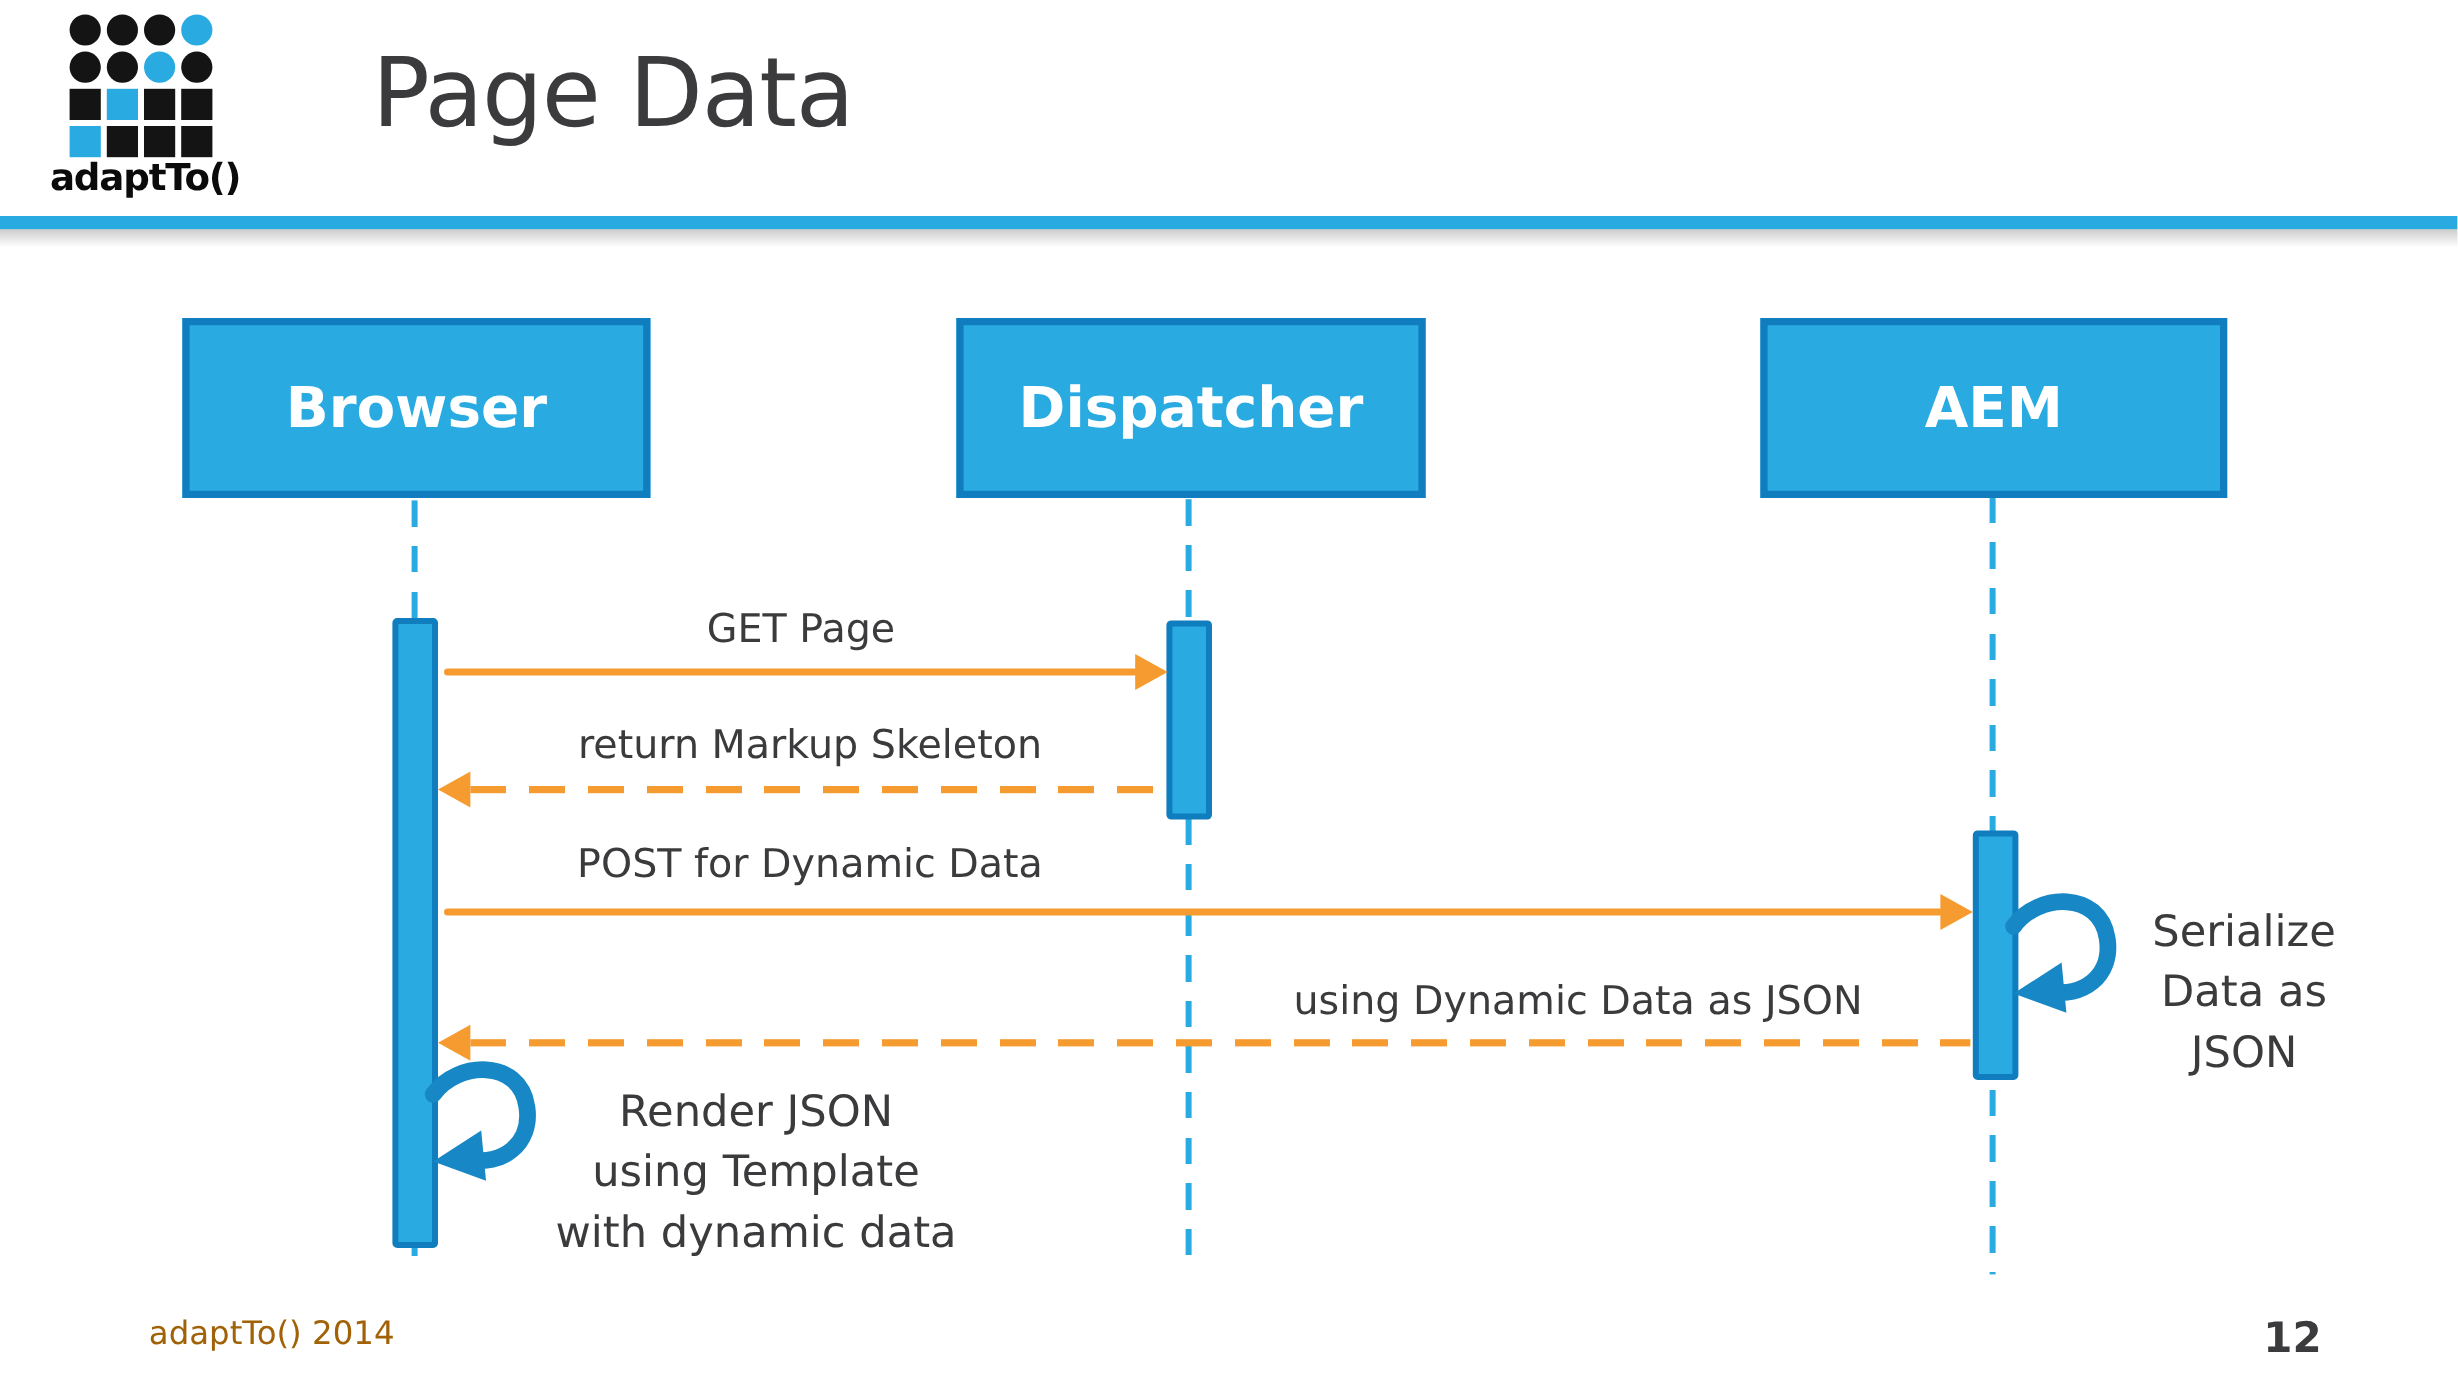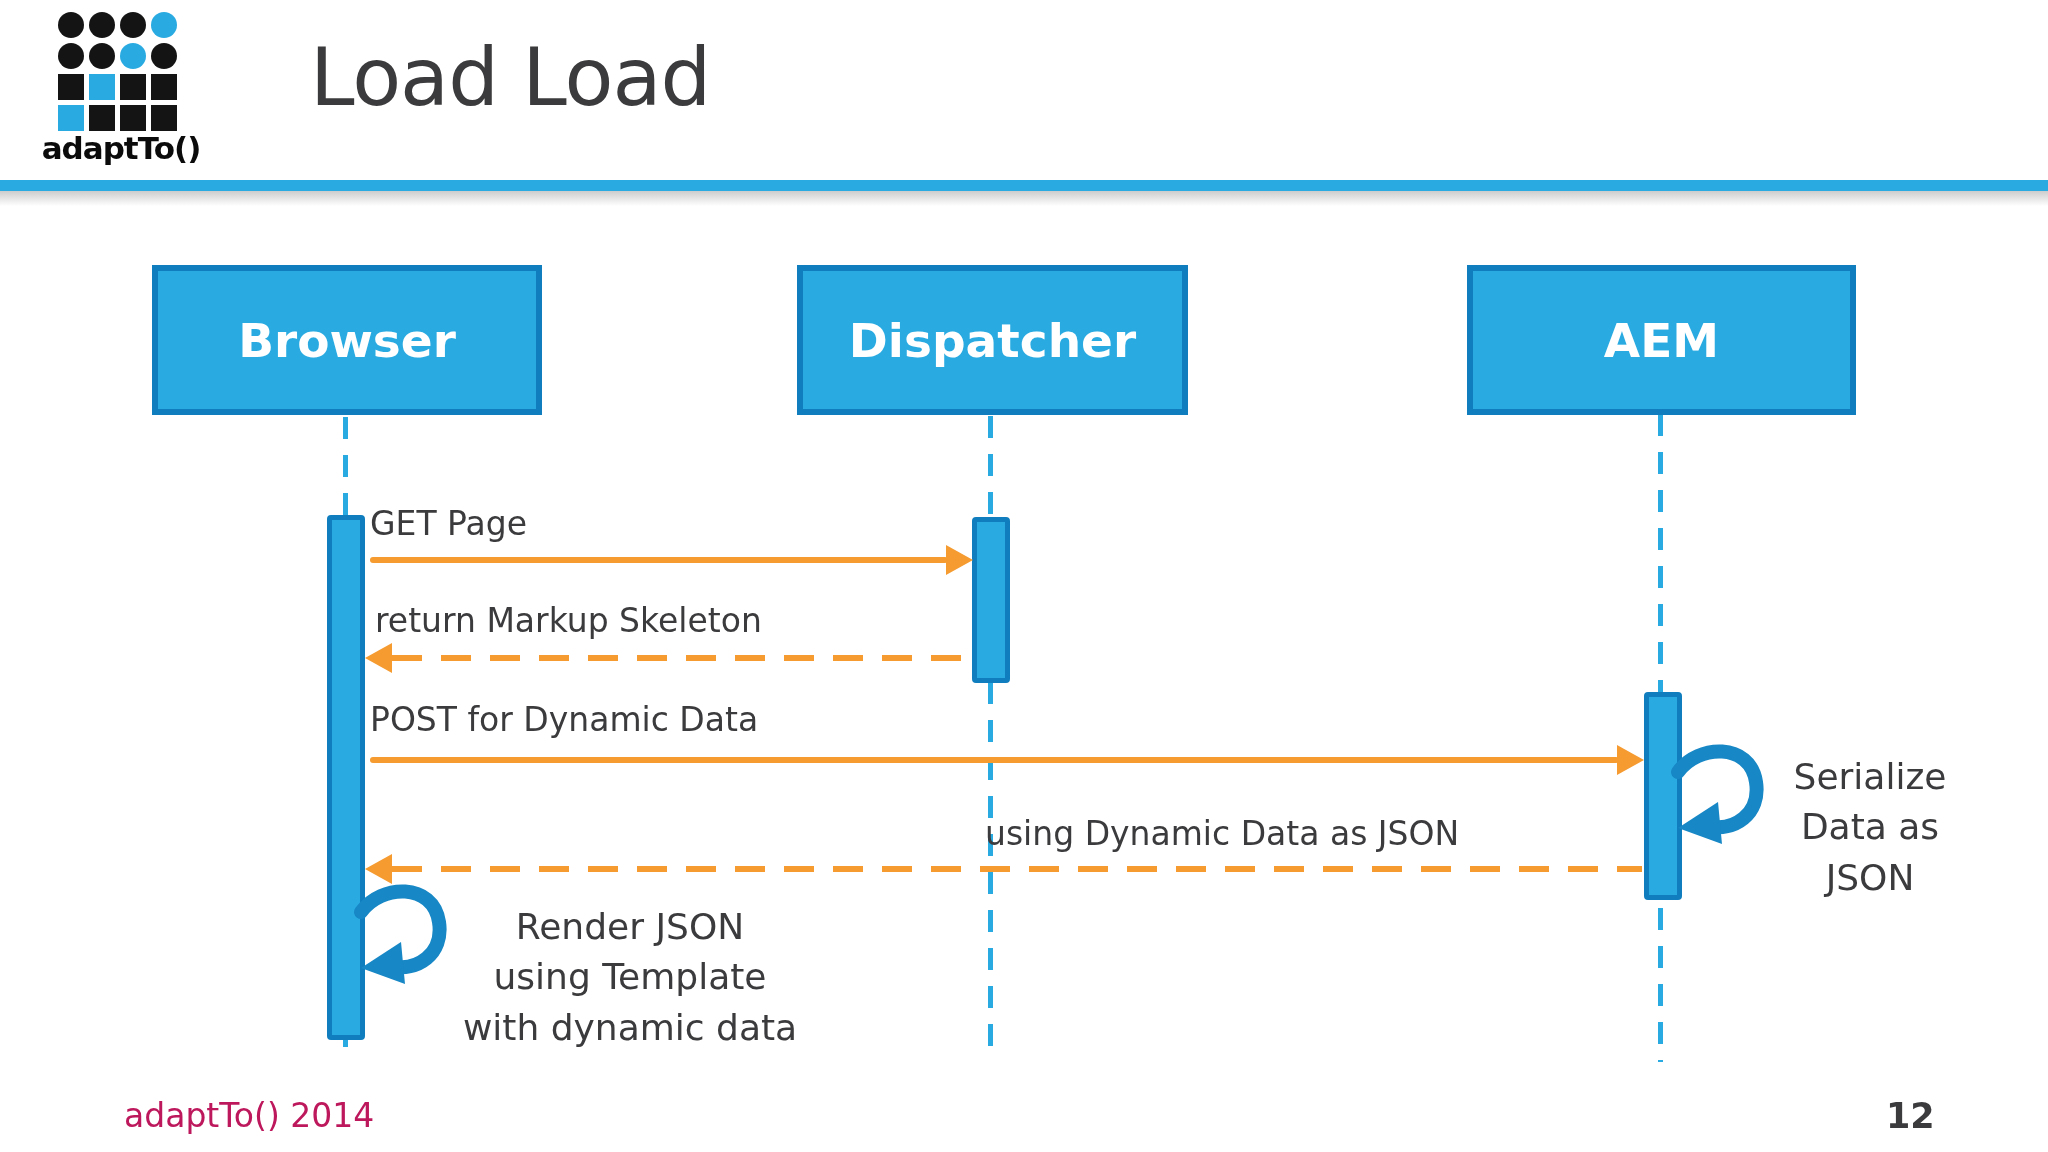--- a/index.html
+++ b/index.html
@@ -57,21 +57,21 @@
   
   .activation{
     position:absolute;width:38px;background:var(--cyan);
     border:5px solid var(--border-blue);border-radius:4px;z-index:2;
   }
   #act-browser{left:327px;top:515px;height:525px;}
   #act-dispatcher{left:972px;top:517px;height:166px;}
   #act-aem{left:1644px;top:692px;height:208px;}
   
   .msg-label{
-    position:absolute;color:var(--text-dark);font-size:33px;text-align:left;z-index:4;
+    position:absolute;color:var(--text-dark);font-size:33px;text-align:center;z-index:4;
   }
   #msg1-label{left:370px;width:595px;top:504px;}
   #msg2-label{left:375px;width:600px;top:601px;}
   #msg3-label{left:370px;width:610px;top:700px;}
   #msg4-label{left:985px;width:660px;top:814px;}
   .arrow-line-solid{
     position:absolute;height:6px;background:var(--orange);border-radius:3px;z-index:3;
   }
   #msg1-line{left:370px;top:557px;width:578px;}
   #msg3-line{left:370px;top:757px;width:1249px;}
@@ -99,21 +99,21 @@
   .loop-icon{position:absolute;z-index:4;}
   #loop-aem{left:1670px;top:740px;}
   #loop-browser{left:353px;top:880px;}
   .loop-label{
     position:absolute;color:var(--text-dark);font-size:36px;text-align:center;
     white-space:pre-line;line-height:1.4;z-index:4;
   }
   #label-serialize{left:1750px;top:752px;width:240px;}
   #label-render{left:405px;top:902px;width:450px;}
   
-  .footer-left{position:absolute;left:124px;top:1096px;font-size:33px;color:#be185d;}
+  .footer-left{position:absolute;left:124px;top:1096px;font-size:27px;color:#a16207;}
   .page-number{position:absolute;left:1886px;top:1096px;font-size:35px;font-weight:bold;color:var(--text-dark);}
 </style>
 </head>
 <body>
 
 <div class="logo-grid">
     <div class="logo-cell round"></div>
     <div class="logo-cell round"></div>
     <div class="logo-cell round"></div>
     <div class="logo-cell cyan round"></div>
@@ -124,21 +124,21 @@
     <div class="logo-cell"></div>
     <div class="logo-cell cyan"></div>
     <div class="logo-cell"></div>
     <div class="logo-cell"></div>
     <div class="logo-cell cyan"></div>
     <div class="logo-cell"></div>
     <div class="logo-cell"></div>
     <div class="logo-cell"></div>
   </div>
 <div class="logo-text">adaptTo()</div>
-<div class="page-title">Load Load</div>
+<div class="page-title">Page Data</div>
 <div class="header-rule"></div>
 <div class="header-shadow"></div>
 
 <div class="actor" id="actor-browser">
   <span class="actor-label">Browser</span>
 </div>
 <div class="actor" id="actor-dispatcher">
   <span class="actor-label">Dispatcher</span>
 </div>
 <div class="actor" id="actor-aem">

